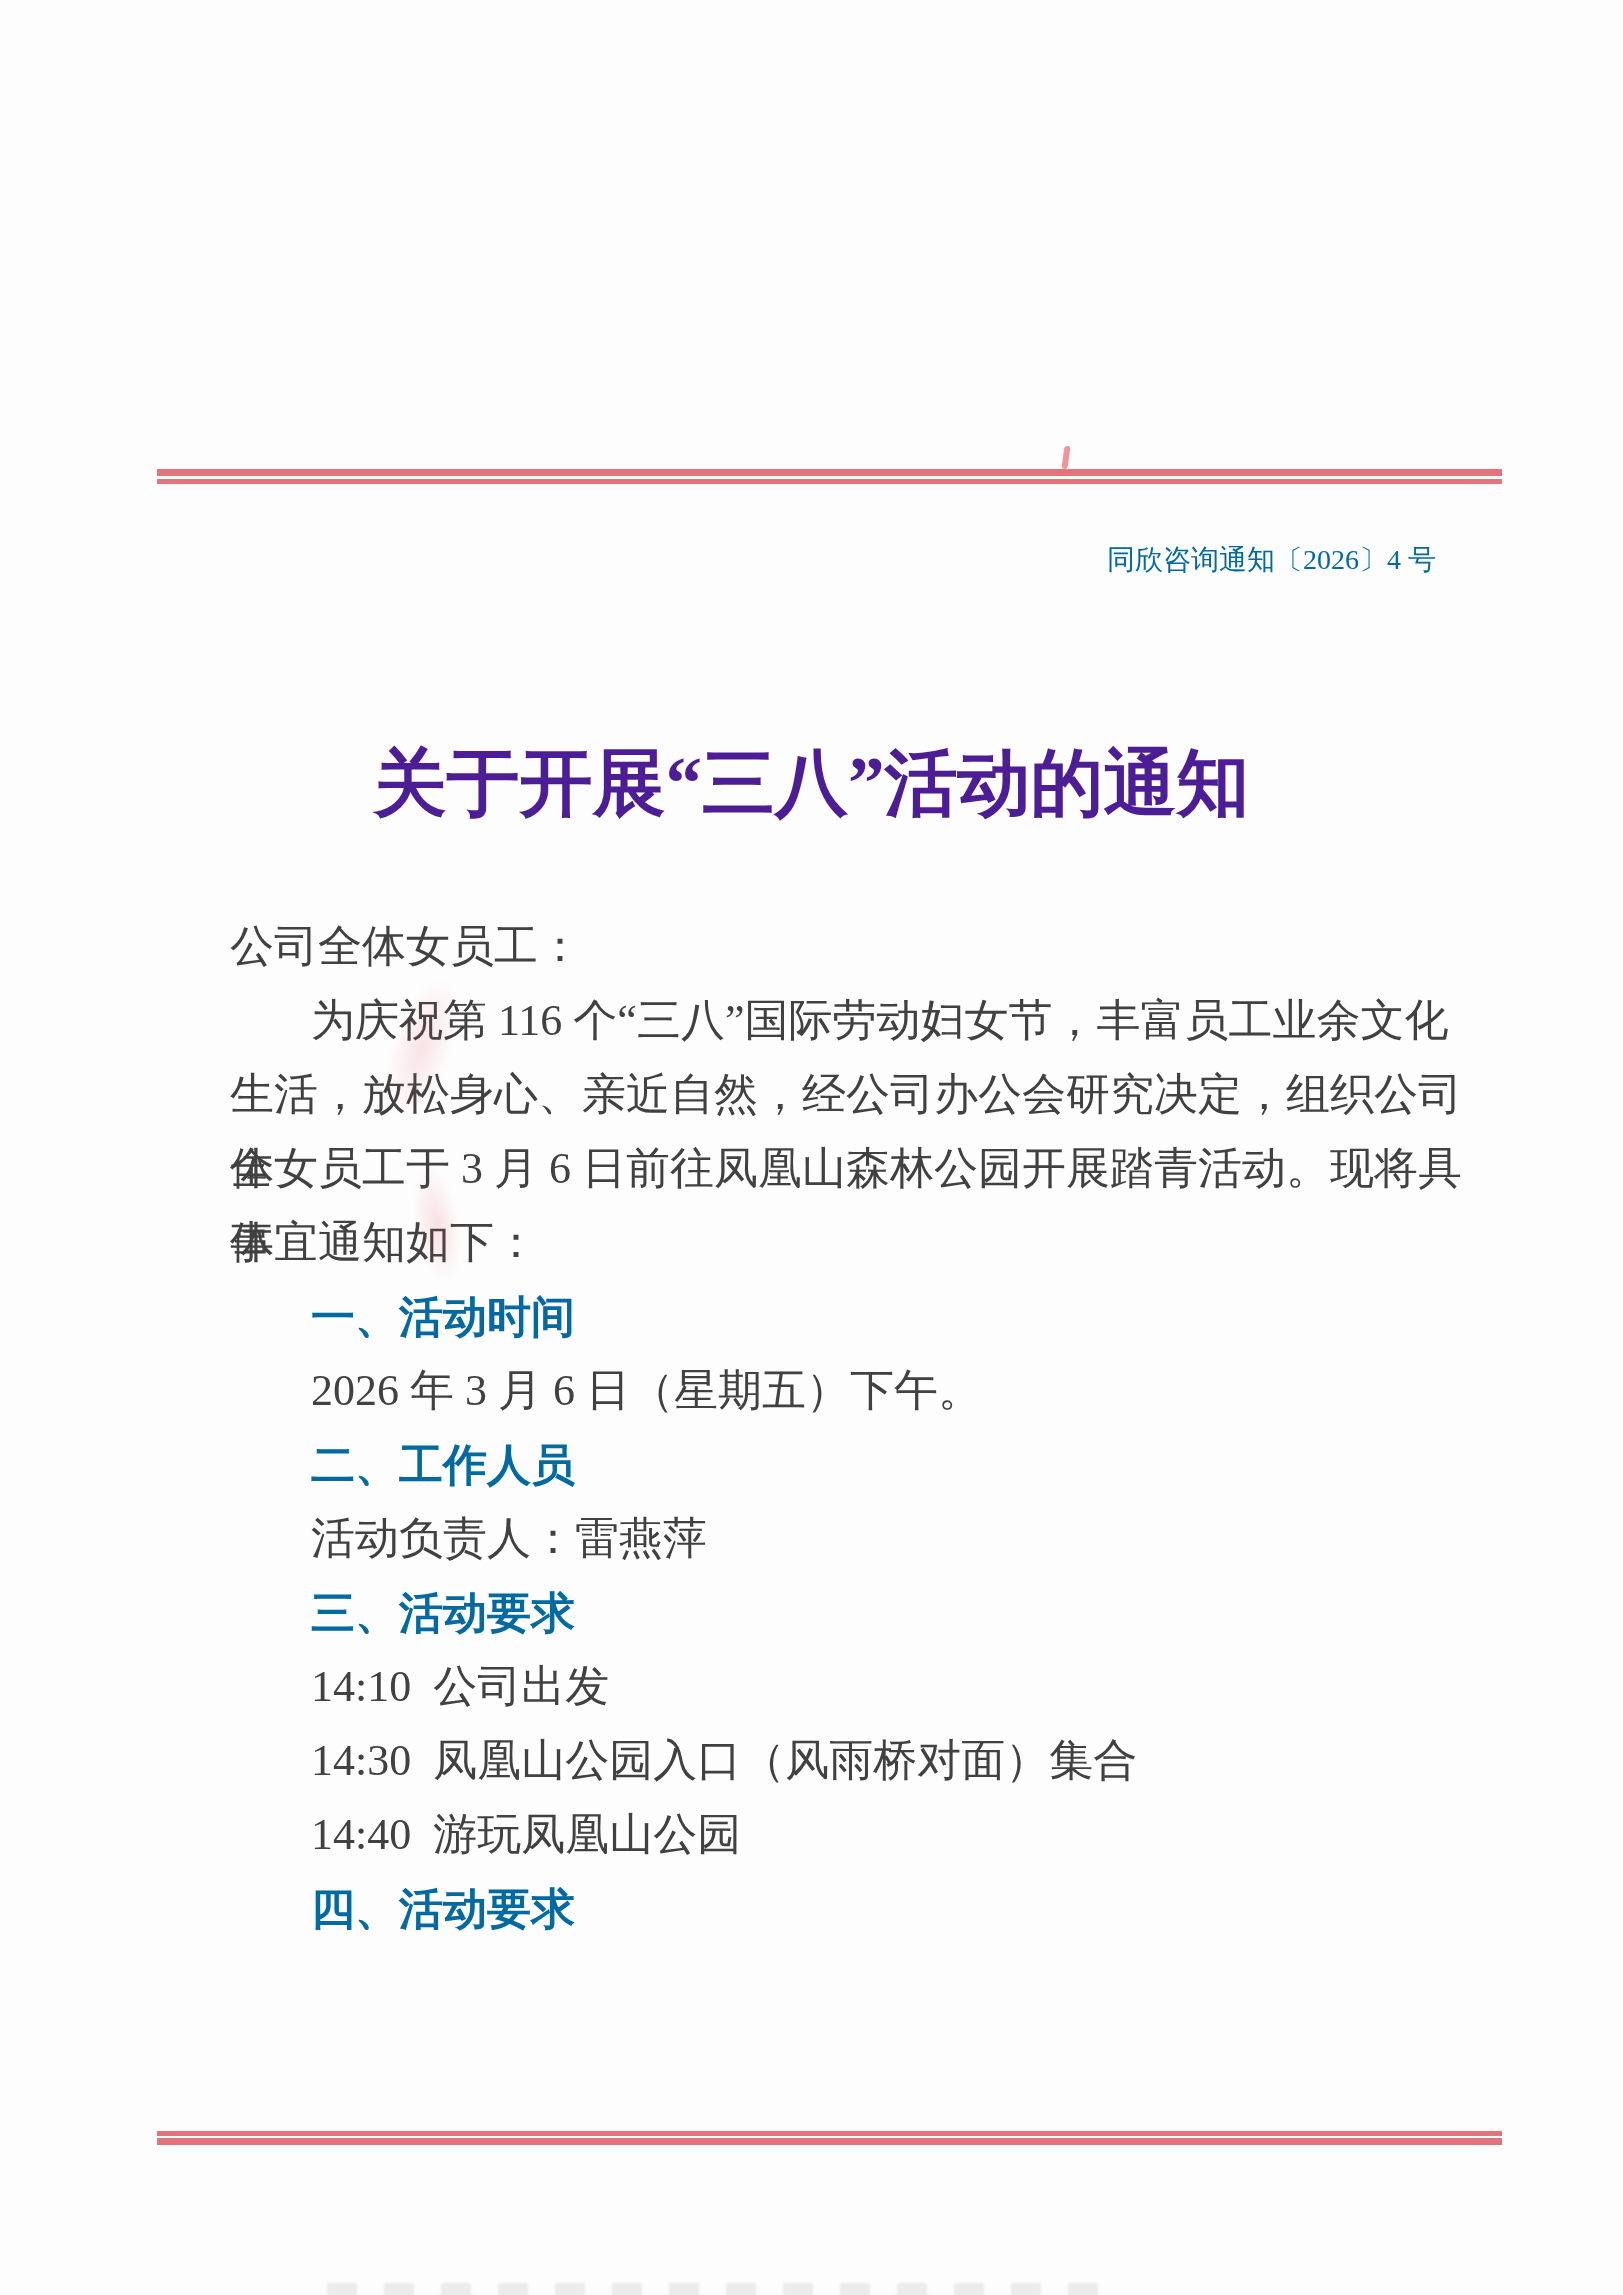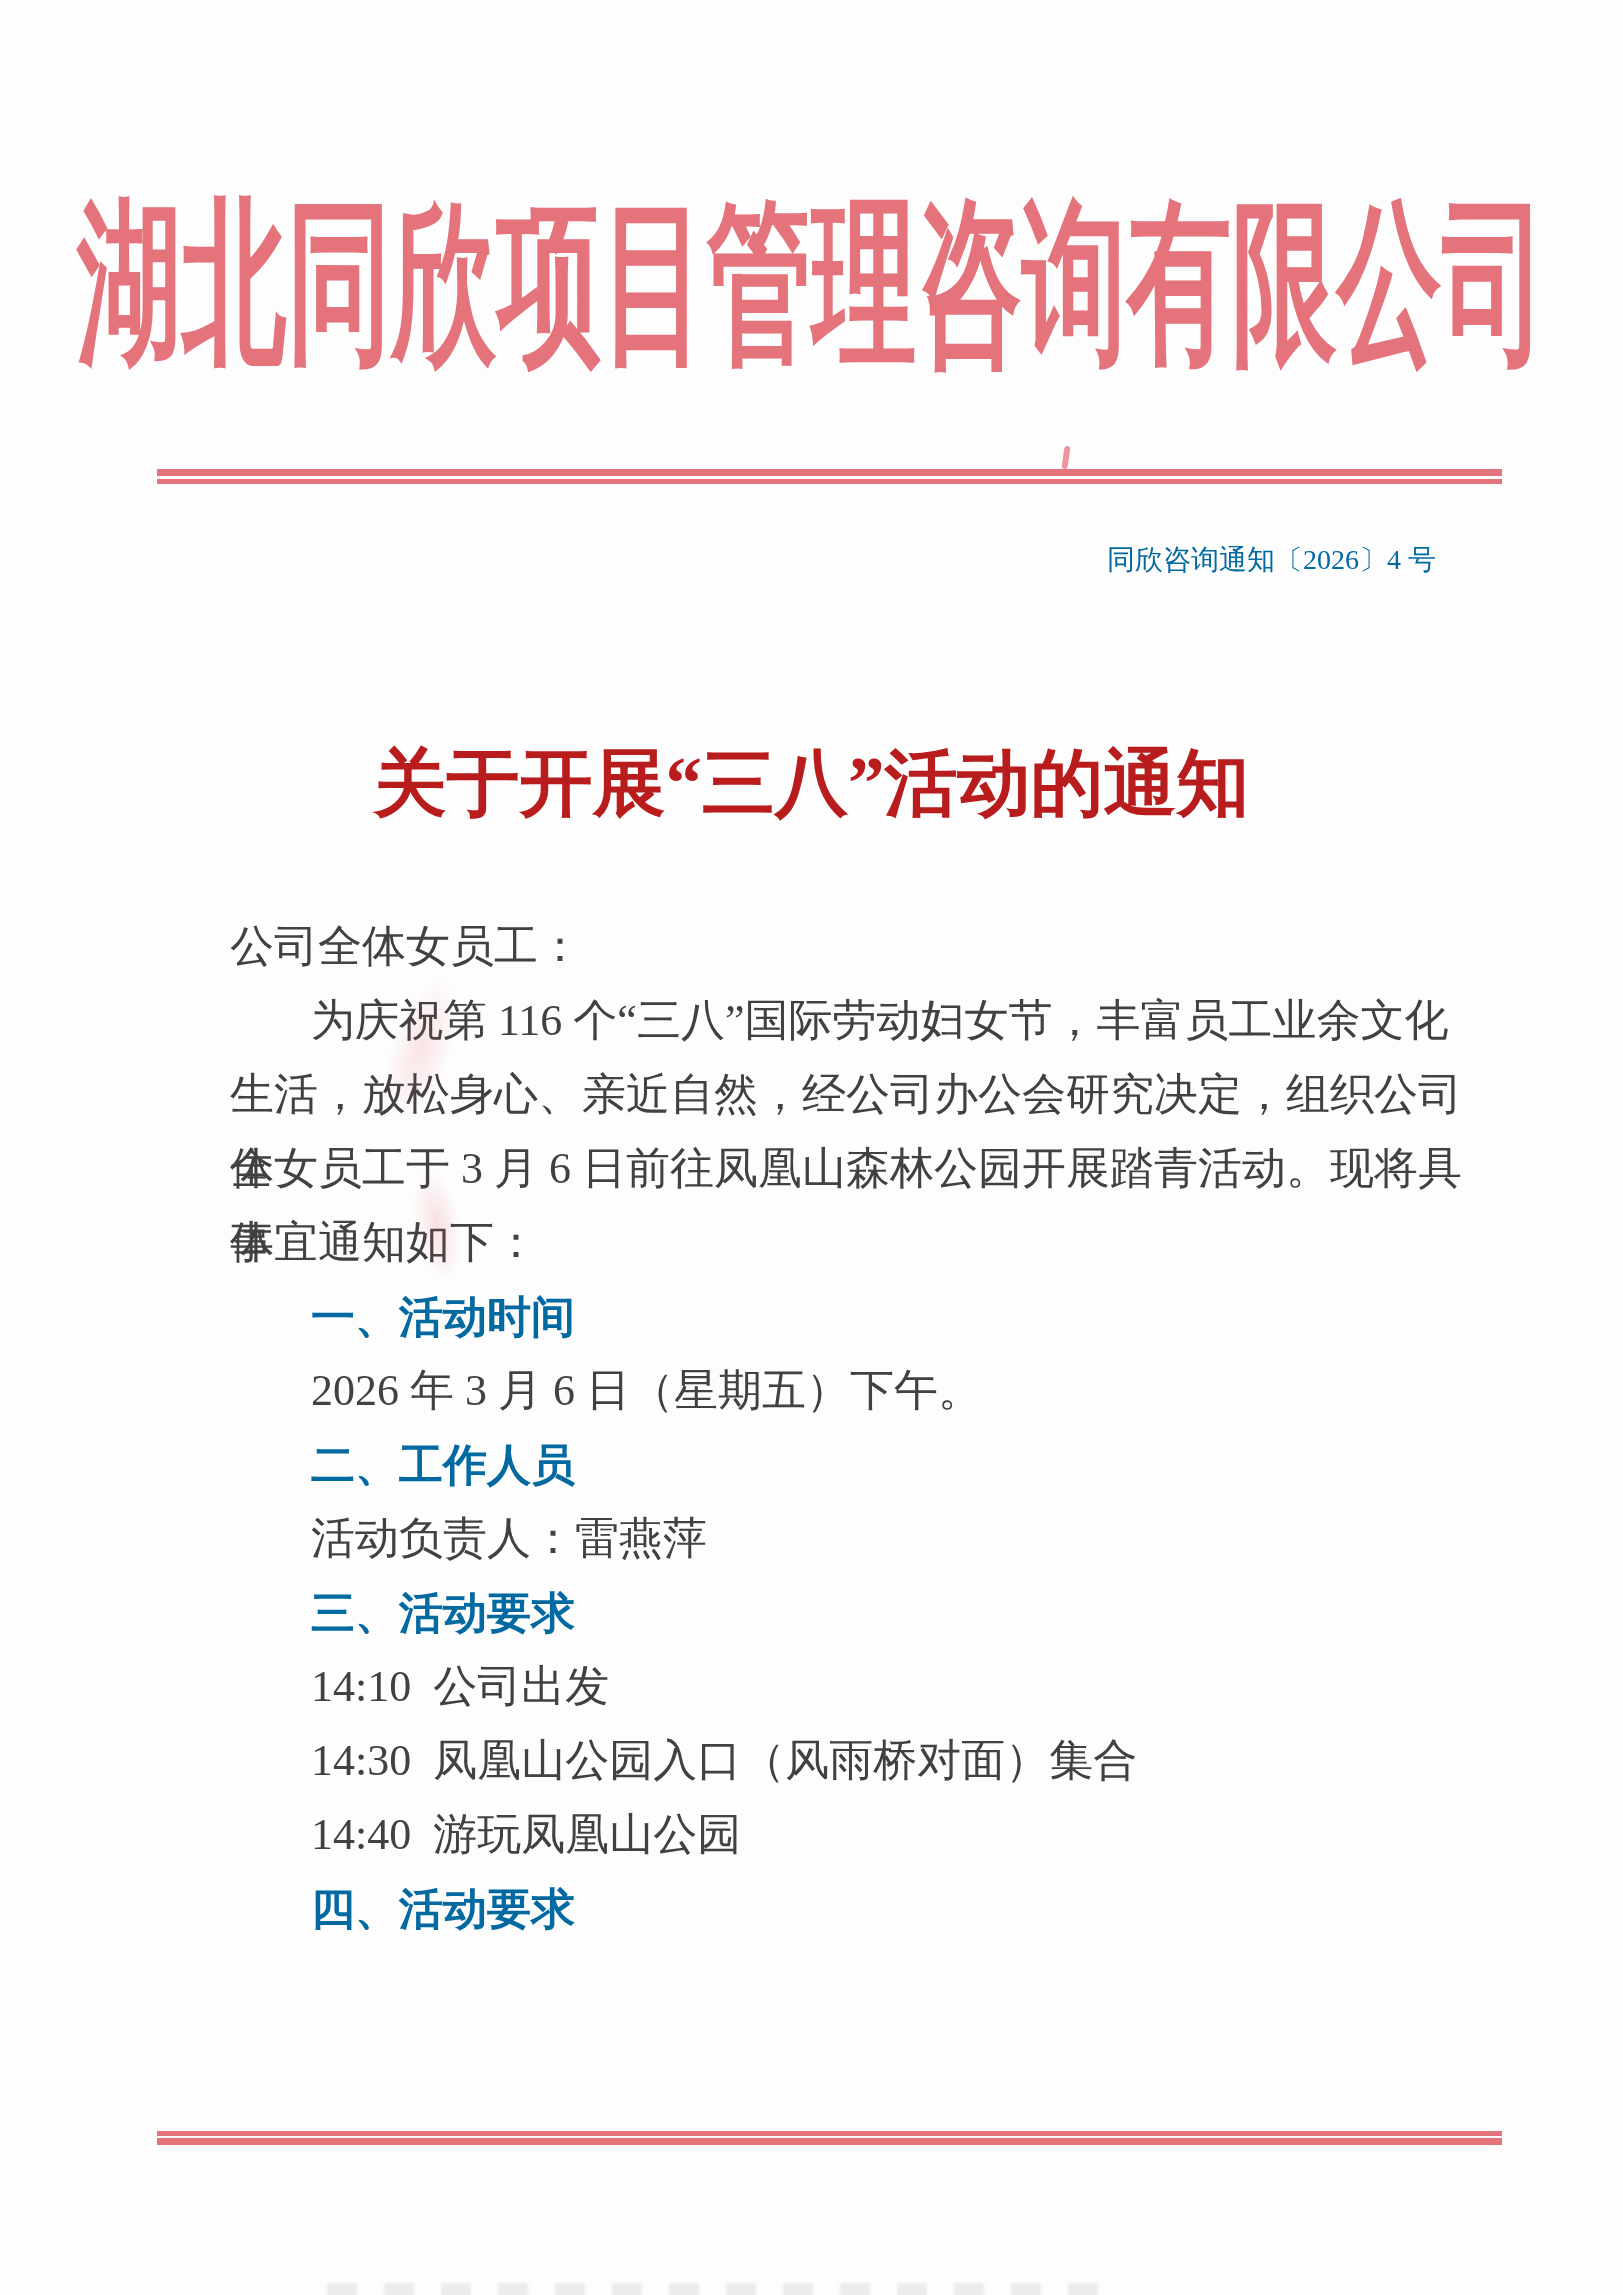--- a/index.html
+++ b/index.html
@@ -51,21 +51,21 @@
 
   
   .title {
     position: absolute;
     top: 740px; left: 0; right: 0;
     margin: 0;
     text-align: center;
     font-size: 73px;
     line-height: 87px;
     font-weight: bold;
-    color: #b91c1c;
+    color: #4c1d95;
     font-family: "Liberation Serif", serif;
     white-space: pre;
   }
 
   
   .body-text {
     position: absolute;
     top: 910px; left: 230px; width: 1273px;
   }
   .line {
@@ -109,23 +109,20 @@
       rgba(110,110,110,0.0) 30px, rgba(110,110,110,0.0) 57px);
     filter: blur(1px);
     opacity: 0.75;
   }
 </style>
 </head>
 <body>
 
 <div class="page">
 
-  <div class="company-name">
-    <span class="squeeze">湖北同欣项目管理咨询有限公司</span>
-  </div>
 
   <div class="rule r1"></div>
   <div class="rule r2"></div>
 
   <div class="doc-number">同欣咨询通知〔2026〕4 号</div>
 
   <h1 class="title">关于开展“三八”活动的通知</h1>
 
   <div class="body-text">
     <div id="lines-container">

